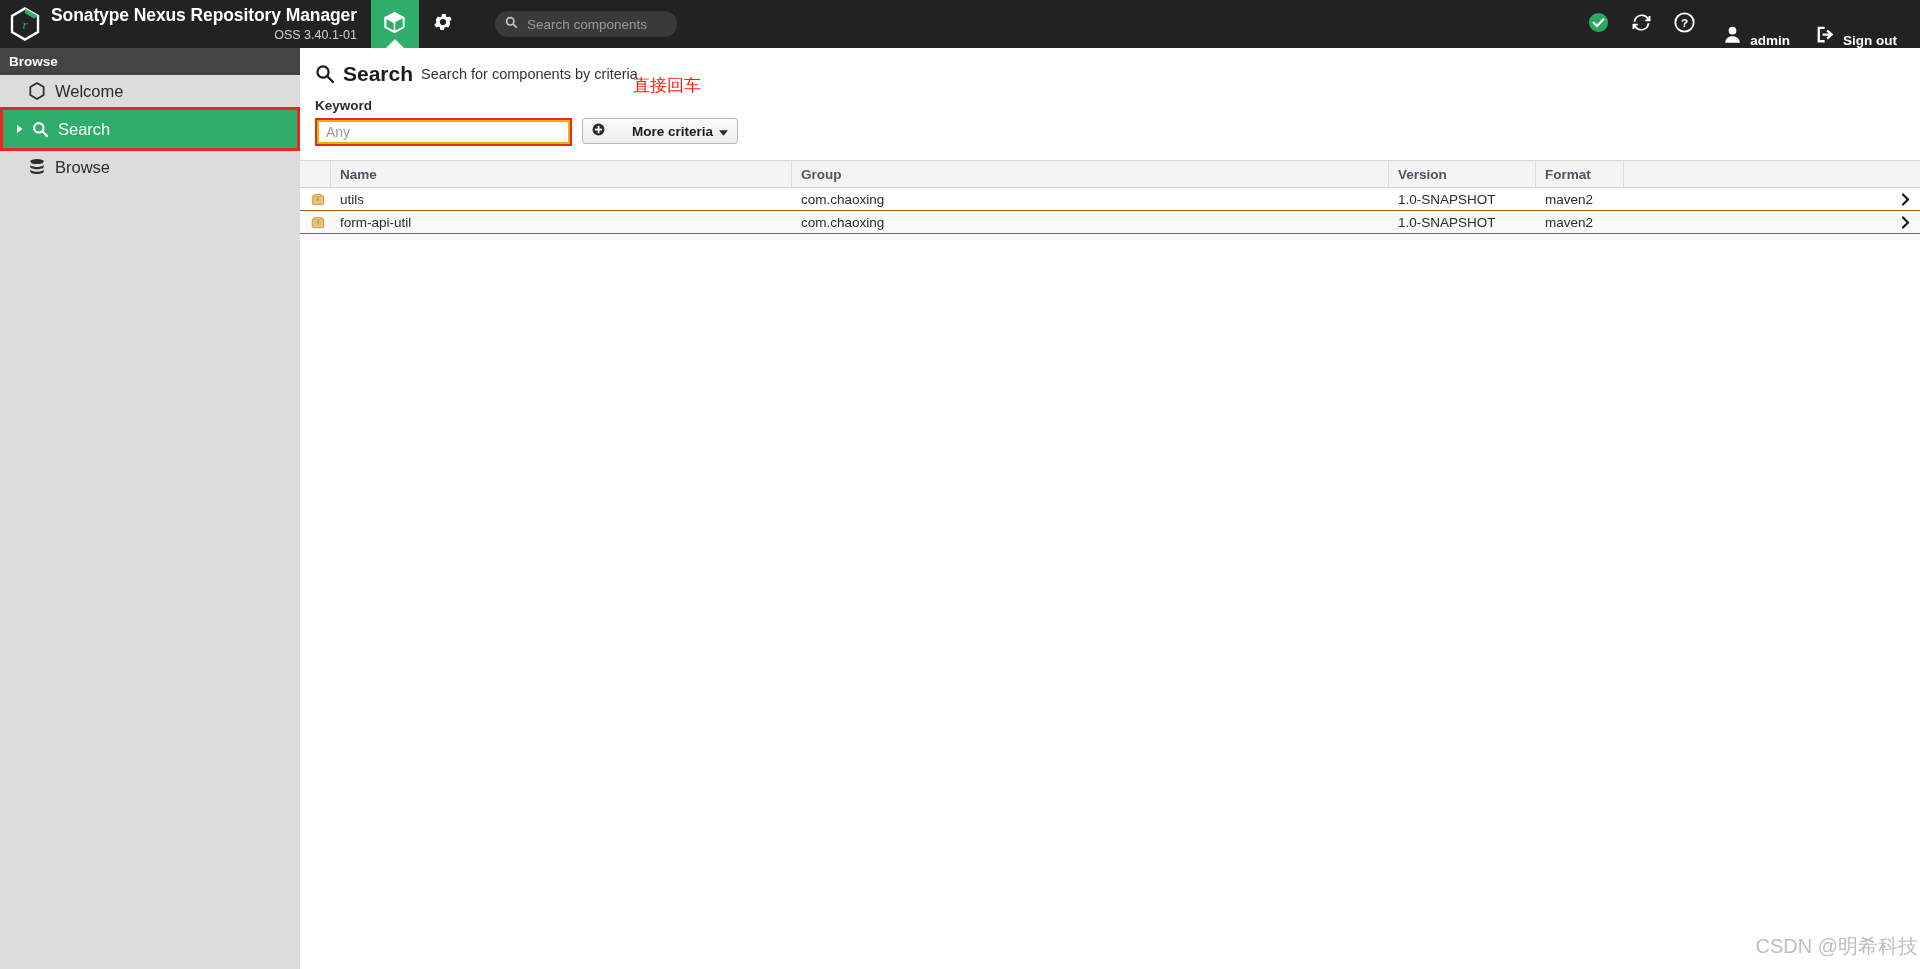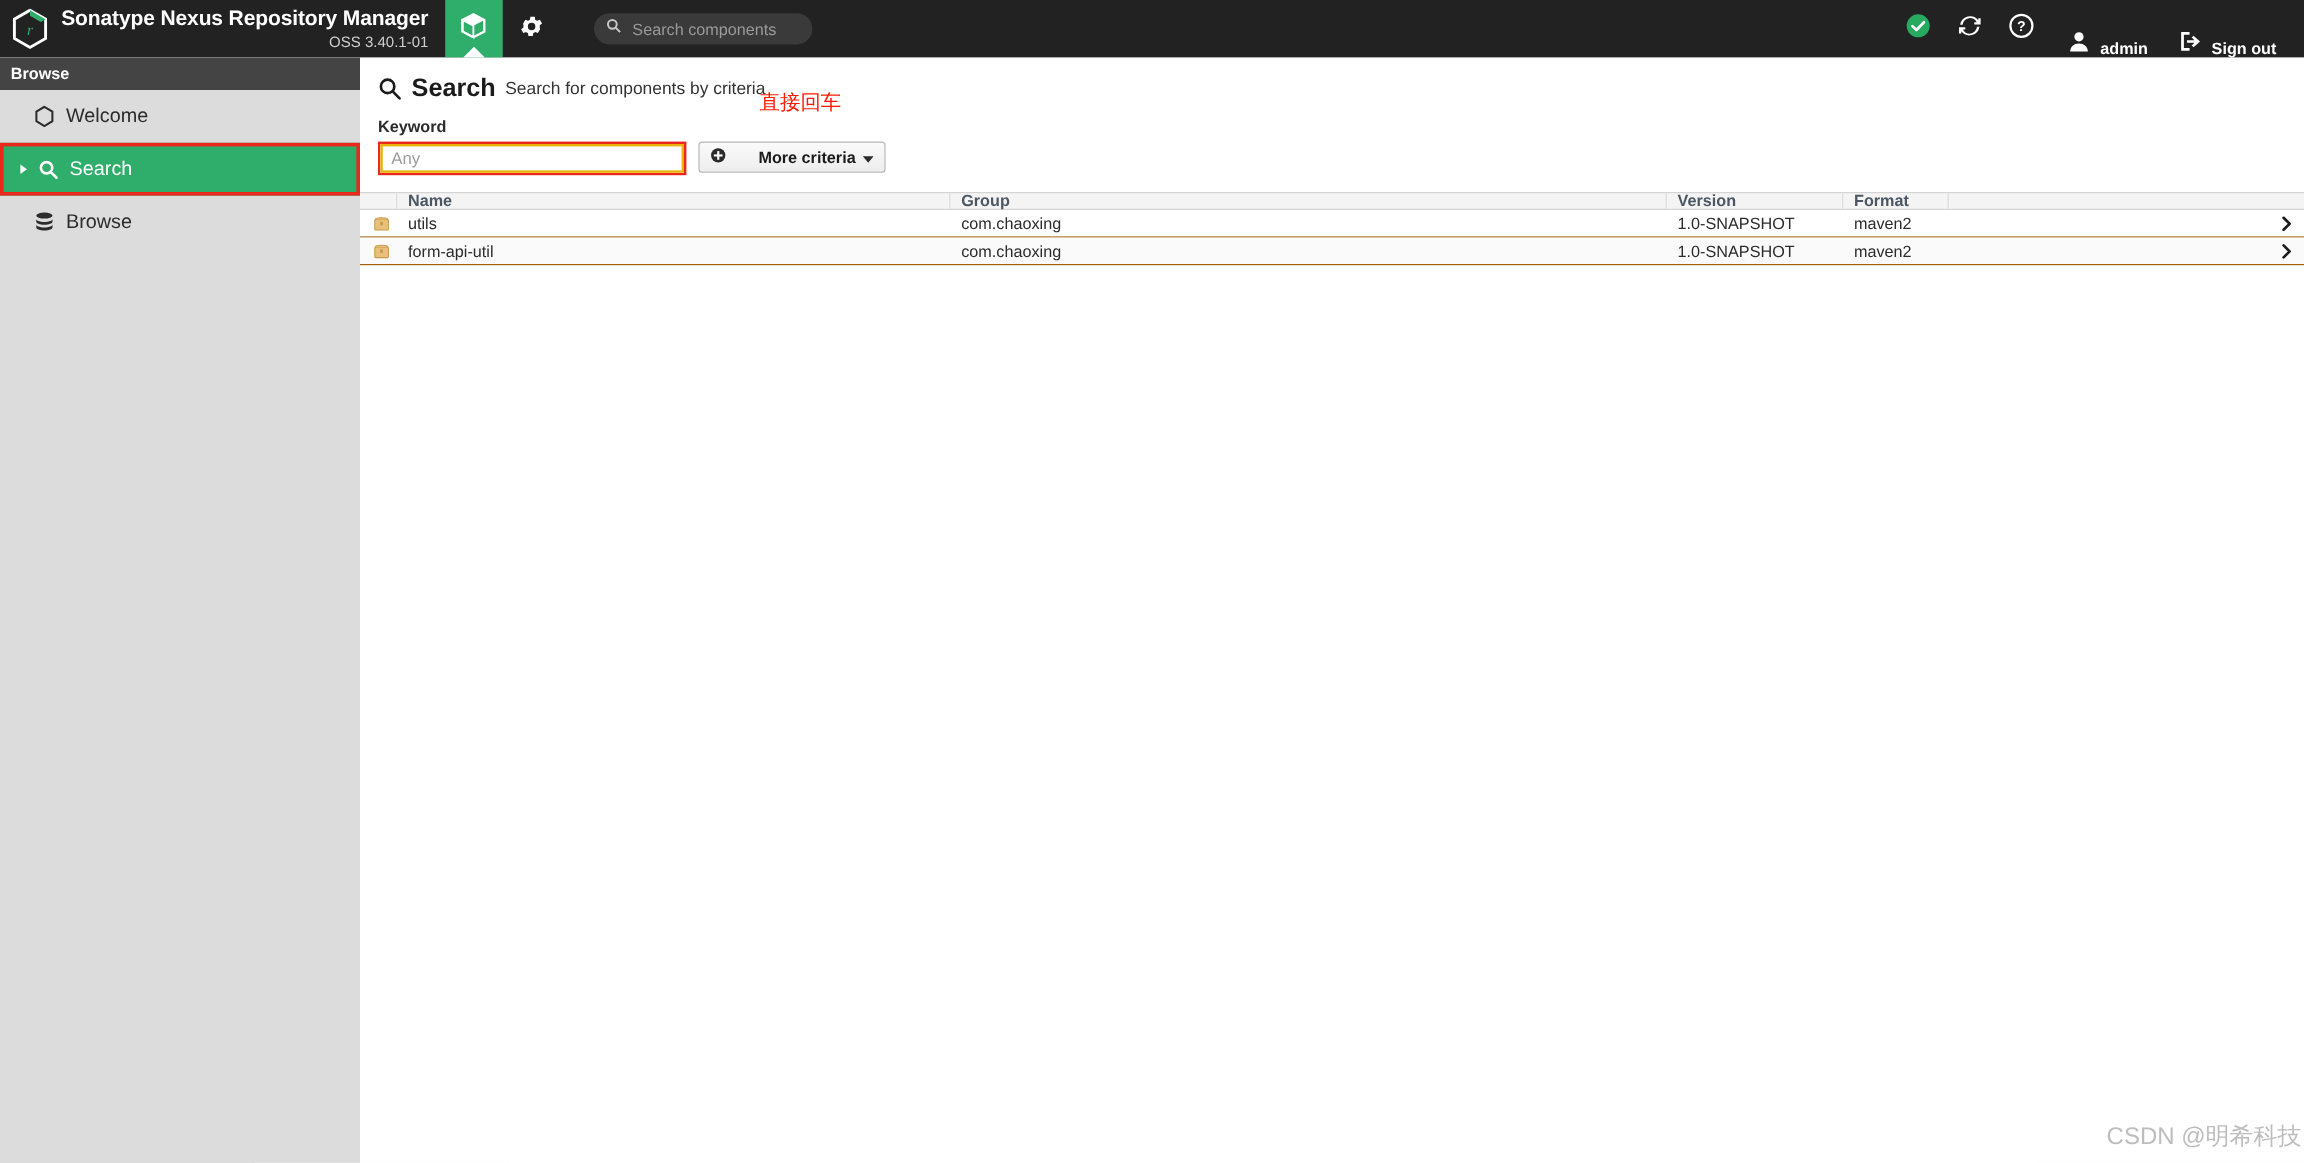--- a/index.html
+++ b/index.html
@@ -85,21 +85,21 @@
   }
   .sidebar-header {
     height: 27px; background: #444444;
     display: flex; align-items: center;
     padding-left: 9px;
   }
   .sidebar-header span {
     color: #ffffff; font-size: 13.5px; font-weight: bold;
   }
   .side-item {
-    height: 44px; display: flex; align-items: center;
+    height: 32px; display: flex; align-items: center;
     padding-left: 10px; cursor: pointer; position: relative;
   }
   .side-item .caret {
     width: 14px; flex: 0 0 auto;
     display: flex; align-items: center; justify-content: center;
   }
   .side-item .s-icon {
     width: 26px; flex: 0 0 auto;
     display: flex; align-items: center; justify-content: center;
   }
@@ -164,21 +164,21 @@
     background: linear-gradient(#fbfbfb, #ededed);
     border: 1px solid #b7b7b7; border-radius: 3px;
     font-size: 13.5px; font-weight: bold; color: #1b1b1b;
     cursor: pointer; white-space: nowrap;
   }
   .more-criteria .mc-label { margin: 0 6px 0 5px; padding-left: 22px; }
 
   
   .grid { margin-top: 14px; width: 1620px; }
   .grid-head {
-    display: flex; height: 15px;
+    display: flex; height: 28px;
     background: #f4f4f4;
     border-top: 1px solid #d4d4d4;
     border-bottom: 1px solid #d4d4d4;
   }
   .gh-cell {
     display: flex; align-items: center;
     font-size: 13.5px; font-weight: bold; color: #4c5763;
     border-right: 1px solid #dcdcdc;
     padding-left: 9px; cursor: pointer;
   }

